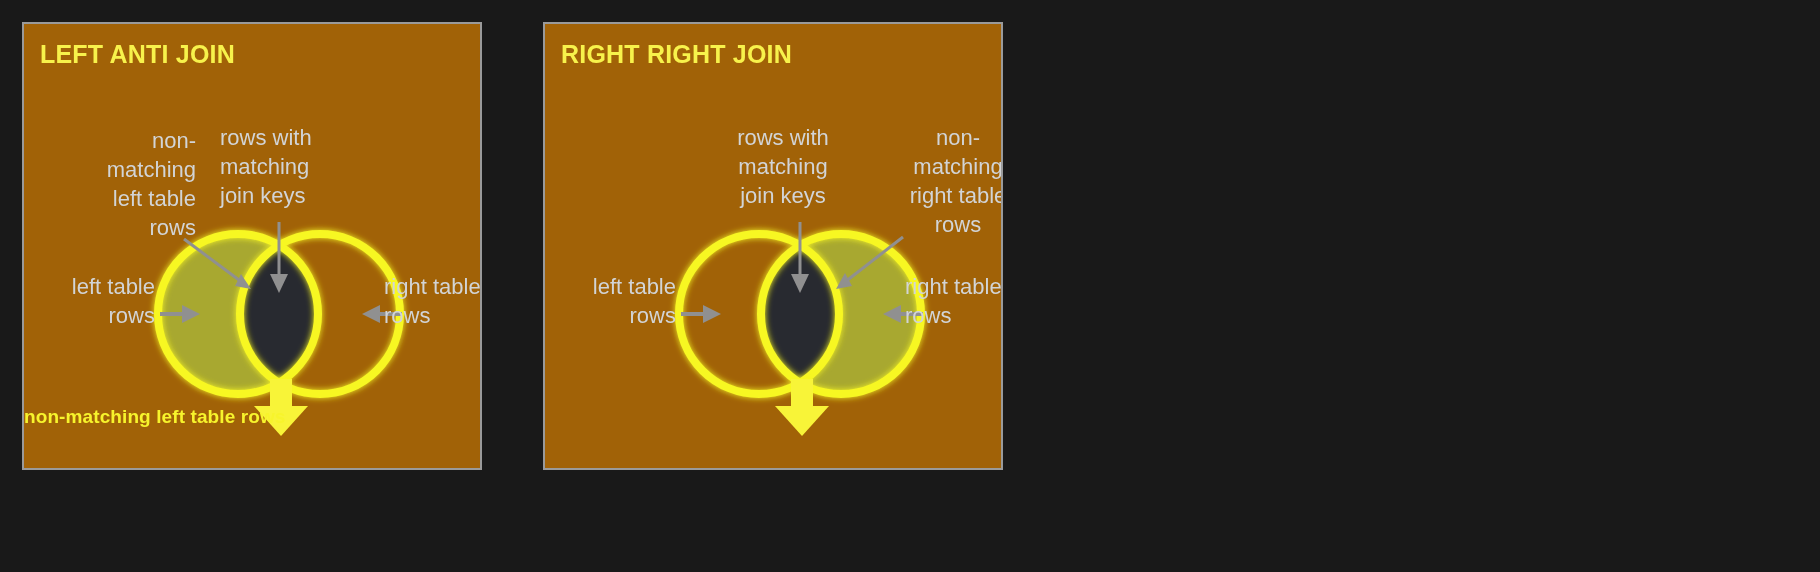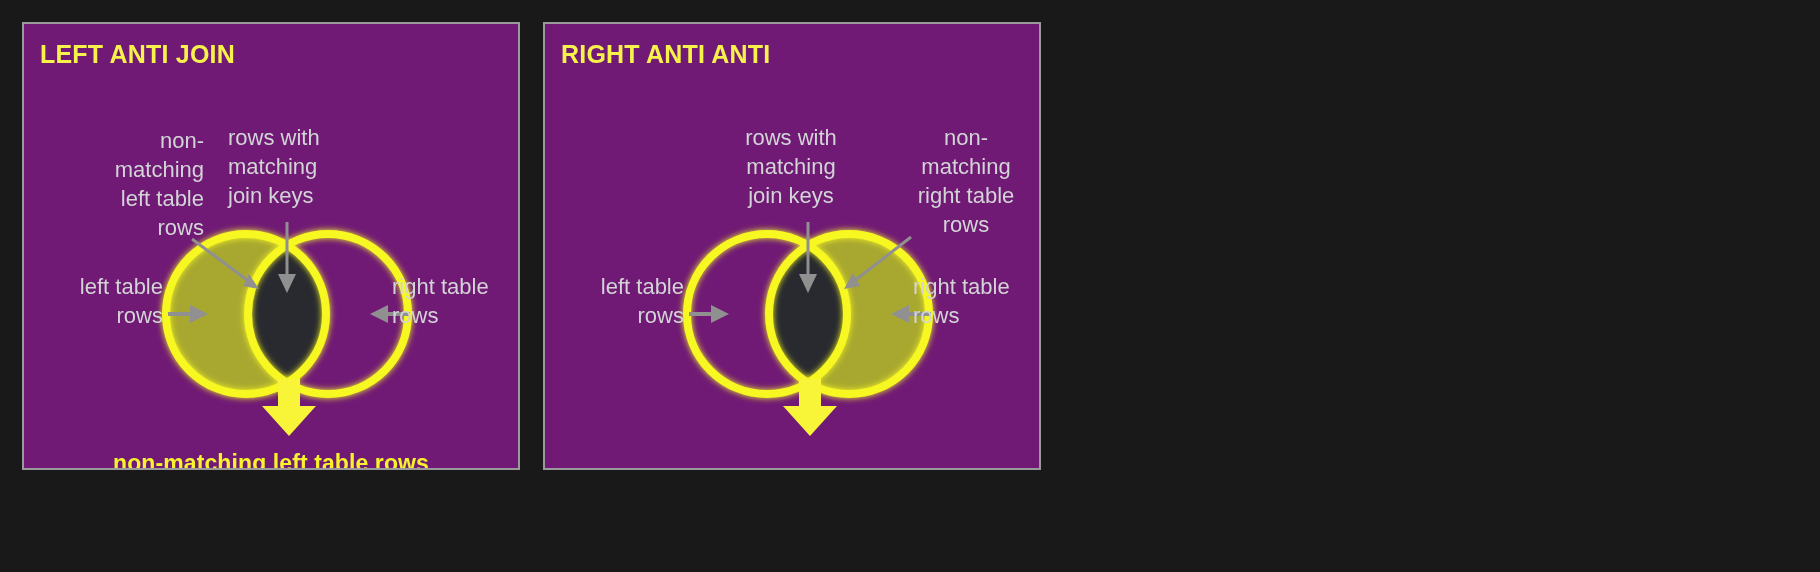--- a/index.html
+++ b/index.html
@@ -17,44 +17,44 @@
   .canvas {
     position: absolute;
     left: 0; top: 0;
     width: 1820px;
     height: 572px;
     background: #191919;
   }
   .panel {
     position: absolute;
     top: 22px;
-    width: 498px;
+    width: 460px;
     height: 448px;
-    background: #701a75;
+    background: #a16207;
     border: 2px solid #9a9a9a;
     box-sizing: border-box;
     overflow: hidden;
   }
   #panel-left  { left: 22px; }
   #panel-right { left: 543px; }
 
   .panel-title {
     position: absolute;
     left: 16px;
     top: 16px;
     font-size: 25px;
     font-weight: bold;
     color: #F7F24B;
     letter-spacing: 0.2px;
     white-space: nowrap;
   }
 
   .venn-wrap {
     position: absolute;
-    left: 16px;
+    left: 8px;
     top: 0;
     width: 100%;
     height: 100%;
     padding-left: 32px;
   }
   .venn-svg {
     position: absolute;
     left: 0;
     top: 0;
     width: 498px;
@@ -71,26 +71,25 @@
   }
   .lbl.center { text-align: center; }
   .lbl.right  { text-align: right; }
   .lbl.left   { text-align: left; }
 
   .caption {
     position: absolute;
     left: 0;
     width: 100%;
     top: 382px;
-    text-align: center;
-    font-size: 23px;
+    text-align: left;
+    font-size: 19px;
     font-weight: bold;
     color: #F7F42C;
     letter-spacing: 0.1px;
-    margin-top: 44px;
   }
 </style>
 </head>
 <body>
 
 <div class="canvas">
 
   <div class="panel" id="panel-left">
 
     <div class="panel-title">LEFT ANTI JOIN</div>
@@ -163,21 +162,21 @@
 
       <div class="lbl left" style="left:352px; top:248px; width:140px;">right table
 rows</div>
     </div>
 
     <div class="caption">non-matching left table rows</div>
   </div>
 
   <div class="panel" id="panel-right">
 
-    <div class="panel-title">RIGHT ANTI ANTI</div>
+    <div class="panel-title">RIGHT RIGHT JOIN</div>
 
     <div class="venn-wrap">
       <svg class="venn-svg" viewBox="0 0 498 448">
         <defs>
           <clipPath id="clipL-right">
               <circle cx="206" cy="290" r="80"></circle>
             </clipPath>
           <filter id="glowR" x="-30%" y="-30%" width="160%" height="160%">
             <feGaussianBlur stdDeviation="3" result="b"></feGaussianBlur>
             <feMerge>

